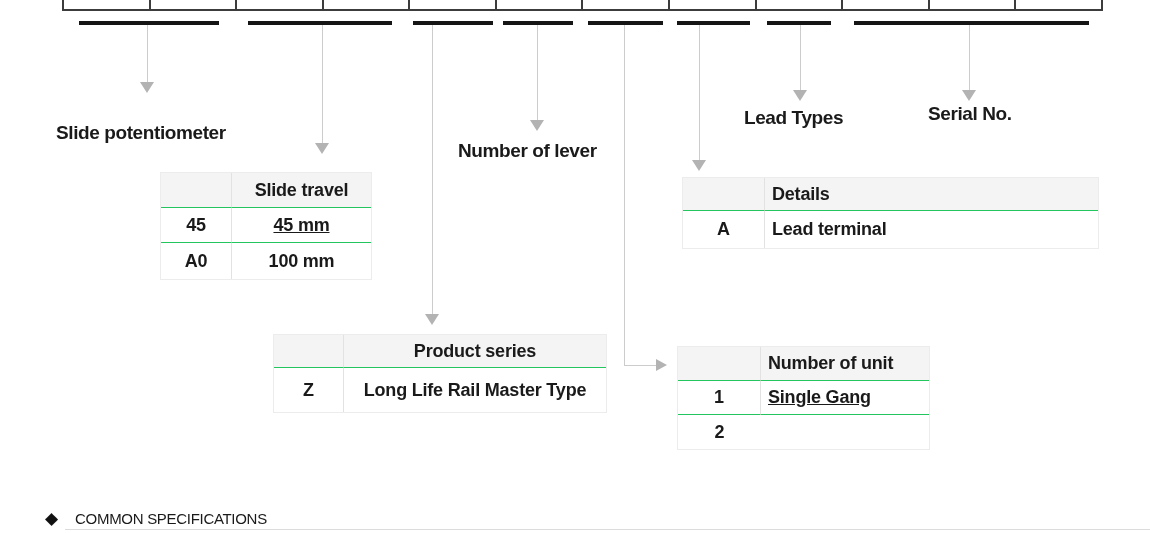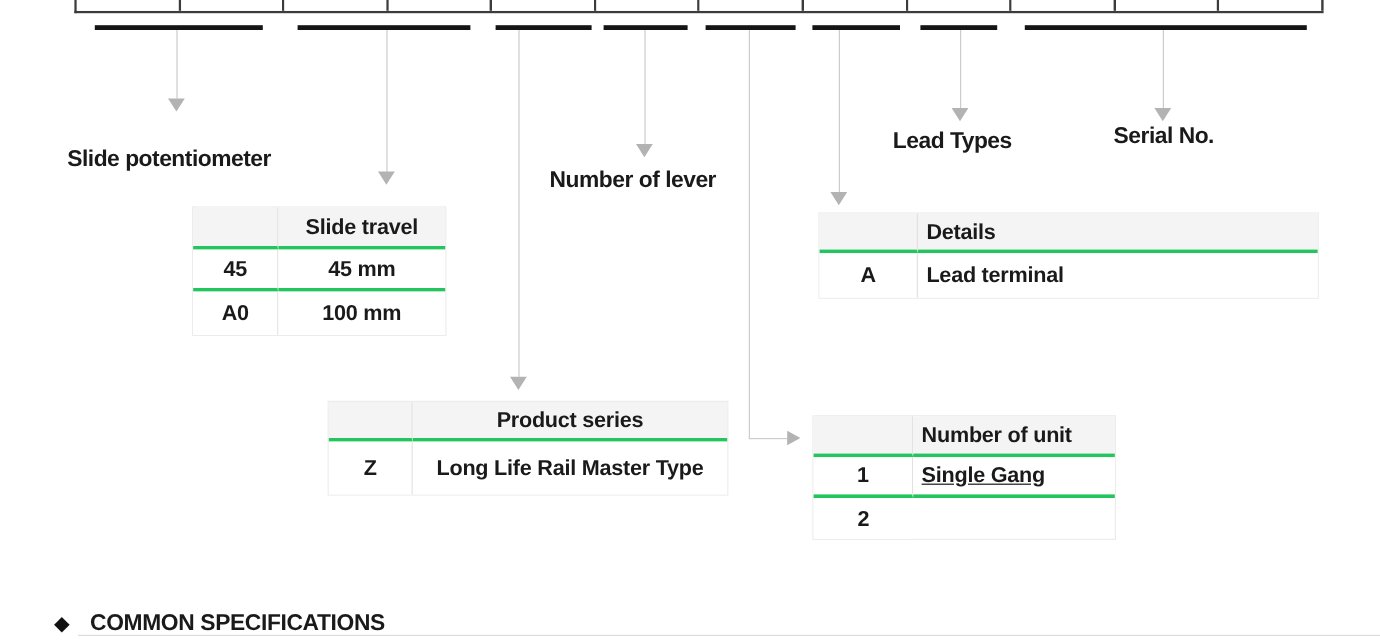--- a/index.html
+++ b/index.html
@@ -21,29 +21,29 @@
   .arr-down{position:absolute;width:0;height:0;
     border-left:7px solid transparent;border-right:7px solid transparent;border-top:11px solid #b3b3b3;}
   .arr-right{position:absolute;width:0;height:0;
     border-top:6px solid transparent;border-bottom:6px solid transparent;border-left:11px solid #b3b3b3;}
   
   .lbl{position:absolute;font-weight:bold;font-size:19px;letter-spacing:-0.4px;white-space:nowrap;line-height:1;}
   
   .dtable{position:absolute;border:1px solid #ececec;box-sizing:content-box;font-weight:bold;font-size:18px;letter-spacing:-0.2px;}
   .trow{display:flex;}
   .tc{display:flex;align-items:center;justify-content:center;box-sizing:border-box;
-      border-right:1px solid #e2e2e2;border-bottom:3px solid #22c55e;background:#fff;white-space:nowrap;}
+      border-right:1px solid #e2e2e2;border-bottom:1px solid #22c55e;background:#fff;white-space:nowrap;}
   .trow .tc:last-child{border-right:none;}
   .dtable .trow:last-child .tc{border-bottom:none;}
   .thead .tc{background:#f4f4f4;}
   .tc.left{justify-content:flex-start;padding-left:7px;}
   
   .section{position:absolute;left:45px;top:510px;display:flex;align-items:center;}
   .diamond{font-size:17px;line-height:1;color:#111;}
-  .section-title{font-weight:bold;font-size:19px;letter-spacing:-0.3px;margin-left:17px;line-height:1;}
+  .section-title{font-weight:normal;font-size:15px;letter-spacing:-0.3px;margin-left:17px;line-height:1;}
   .rule{position:absolute;left:65px;top:529px;width:1085px;height:1px;background:#dcdcdc;}
 </style>
 </head>
 <body>
 
 <div class="canvas">
 
   <div class="pn-strip">
     <div class="pn-cell"></div>
     <div class="pn-cell"></div>
@@ -98,21 +98,21 @@
   <div class="lbl" style="left:744px;top:108px;">Lead Types</div>
   <div class="lbl" style="left:928px;top:104px;">Serial No.</div>
 
   <div class="dtable" style="left:160px;top:172px;">
     <div class="trow thead">
       <div class="tc" style="width:71px;height:35px;"></div>
       <div class="tc" style="width:139px;height:35px;">Slide travel</div>
     </div>
     <div class="trow">
       <div class="tc" style="width:71px;height:35px;">45</div>
-      <div class="tc" style="width:139px;height:35px;">45 mm</div>
+      <div class="tc" style="width:139px;height:35px;text-decoration:underline;">45 mm</div>
     </div>
     <div class="trow">
       <div class="tc" style="width:71px;height:36px;">A0</div>
       <div class="tc" style="width:139px;height:36px;">100 mm</div>
     </div>
   </div>
 
   <div class="dtable" style="left:682px;top:177px;">
     <div class="trow thead">
       <div class="tc" style="width:82px;height:33px;"></div>

